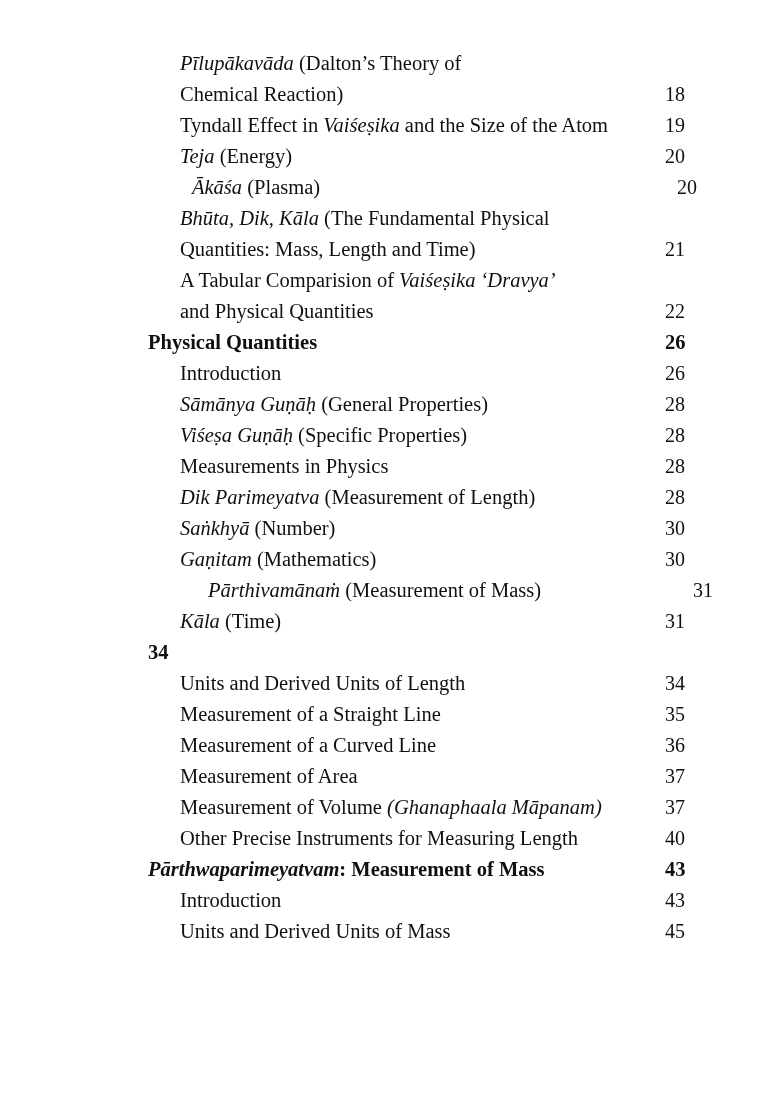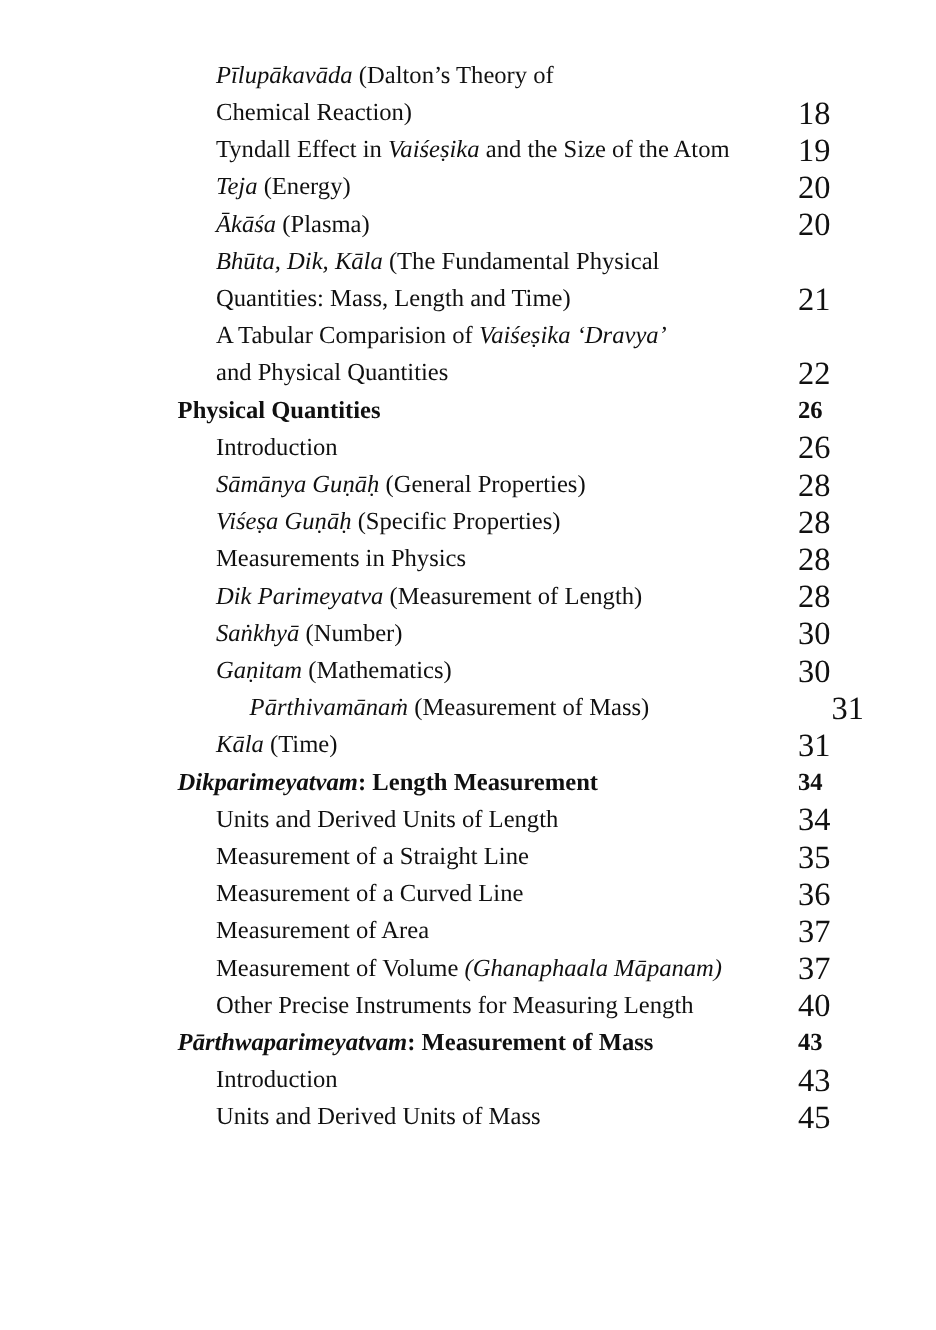--- a/index.html
+++ b/index.html
@@ -42,21 +42,21 @@
   .sub .title {
     flex: 0 0 485px;
     width: 485px;
     font-size: 20.5px;
     line-height: 31px;
     padding-right: 6px;
     box-sizing: border-box;
   }
   .sub .page {
     flex: 0 0 auto;
-    font-size: 27px;
+    font-size: 20px;
     line-height: 31px;
   }
 
   
   .chap { font-weight: bold; }
   .chap .num {
     width: 36px;
     margin-left: 112px;
     flex: 0 0 36px;
     font-size: 20.5px;
@@ -109,21 +109,21 @@
         <span class="page">19</span>
       </div>
     </div>
     <div class="entry sub" style="display: block;">
       <div class="cont">
         <span class="num">4.5</span>
         <span class="title"><span class="ital">Teja</span><span> (Energy)</span></span>
         <span class="page">20</span>
       </div>
     </div>
-    <div class="entry sub" style="display: block;">
+    <div class="entry sub" style="display: block; padding-left: 12px;">
       <div class="cont">
         <span class="num">4.6</span>
         <span class="title"><span class="ital">Ākāśa</span><span> (Plasma)</span></span>
         <span class="page">20</span>
       </div>
     </div>
     <div class="entry sub" style="display: block;">
       <div class="cont">
         <span class="num">4.7</span>
         <span class="title"><span class="ital">Bhūta, Dik, Kāla</span><span> (The Fundamental Physical</span></span>
@@ -213,21 +213,20 @@
     <div class="entry sub" style="display: block;">
       <div class="cont">
         <span class="num">5.9</span>
         <span class="title"><span class="ital">Kāla</span><span> (Time)</span></span>
         <span class="page">31</span>
       </div>
     </div>
     <div class="entry chap" style="display: block;">
       <div class="cont">
         <span class="num">6.</span>
-        <span class="title"><span class="ital">Dikparimeyatvam</span><span>: Length Measurement</span></span>
         <span class="page">34</span>
       </div>
     </div>
     <div class="entry sub" style="display: block;">
       <div class="cont">
         <span class="num">6.1</span>
         <span class="title"><span>Units and Derived Units of Length</span></span>
         <span class="page">34</span>
       </div>
     </div>

